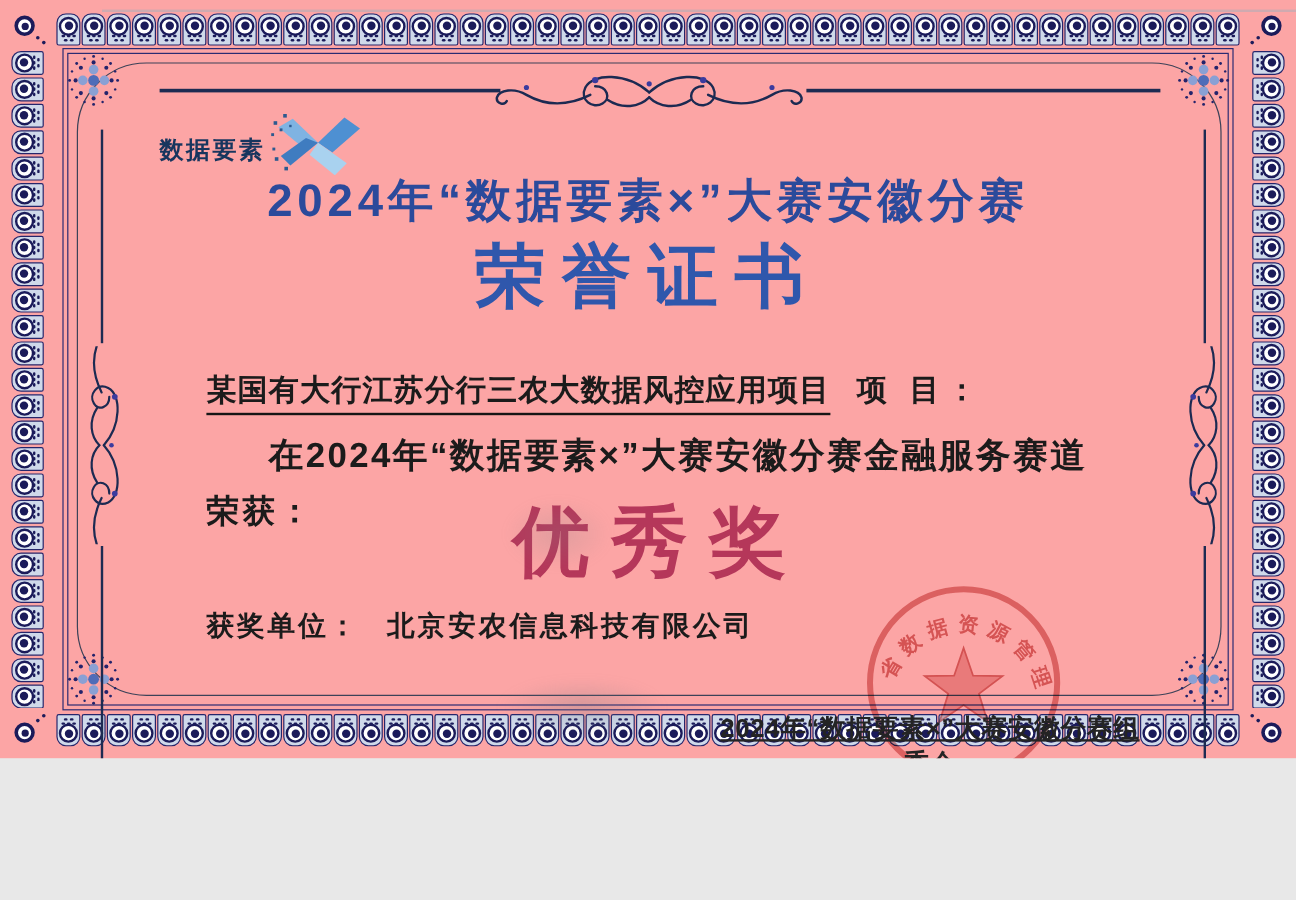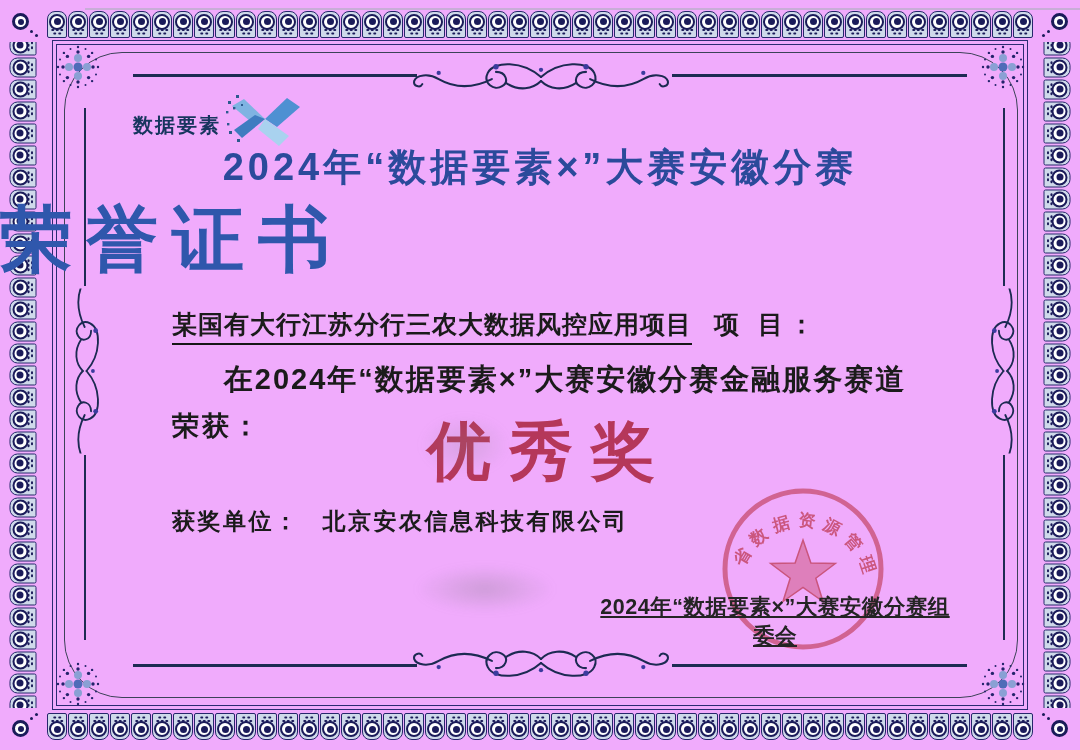--- a/index.html
+++ b/index.html
@@ -1,18 +1,18 @@
 <!DOCTYPE html>
 <html style="--title-blue: #2b4a9b; --heading-blue: #2f57ac; --award-red: #b5375a; --seal-red: #d16a6a; --border-navy: #26266b; --rule-navy: #1d2b52; --ink: #1b1b1b;"><head>
 <meta charset="utf-8">
 <style>
   html,body { margin:0; padding:0; background:#e8e8e8; }
   .page {
-    position:relative; width:1080px; height:750px; margin:0 auto;
-    background:#f0abfc; overflow:hidden;
+    position:relative; width:1080px; height:632px; margin:0 auto;
+    background:#fca5a5; overflow:hidden;
     font-family:"Liberation Sans", sans-serif; color:var(--ink,#1b1b1b);
   }
   
   .scan-line { position:absolute; top:8px; left:85px; right:0; height:1.5px; background:#a9aeb9; opacity:.55; }
   .smudge { position:absolute; border-radius:50%; filter:blur(4px); pointer-events:none; }
   .smudge.s1 { left:420px; top:415px; width:90px; height:60px;
     background:radial-gradient(ellipse at center, rgba(130,130,135,.22), transparent 70%); }
   .smudge.s2 { left:415px; top:565px; width:140px; height:48px;
     background:radial-gradient(ellipse at center, rgba(120,120,128,.28), transparent 70%); }
   
@@ -56,22 +56,22 @@
   .rule { position:absolute; background:var(--rule-navy,#1d2b52); }
   .rule.h { height:2.5px; }
   .rule.v { width:2px; }
   .flourish { position:absolute; }
   
   .logo { position:absolute; left:133px; top:90px; display:flex; align-items:center; }
   .logo-text { font-size:20px; font-weight:bold; color:#17355e; letter-spacing:2px; padding-top:14px; }
   .x-icon { margin-left:4px; }
   .cert-title { position:absolute; left:0; right:0; top:142px; text-align:center; margin:0;
     font-size:38px; font-weight:800; letter-spacing:4px; color:var(--title-blue,#2b4a9b); }
-  .cert-heading { position:absolute; left:0; right:0; top:192px; text-align:left; margin:0;
-    font-family:"DejaVu Serif", serif; font-size:72px; font-weight:bold; letter-spacing:14px;
+  .cert-heading { position:absolute; left:0; right:0; top:192px; text-align:center; margin:0;
+    font-family:"DejaVu Serif", serif; font-size:58px; font-weight:bold; letter-spacing:14px;
     color:var(--heading-blue,#2f57ac); }
   .project-line { position:absolute; left:172px; top:308px; margin:0; font-size:25px; font-weight:700;
     letter-spacing:1px; white-space:nowrap; }
   .project-name { border-bottom:2.5px solid #161616; padding-bottom:5px;font-family:Liberation Serif, serif; }
   .project-label { margin-left:22px; letter-spacing:6px; }
   .body-line { position:absolute; left:0; right:0; top:360px; padding-left:50px; margin:0;
     text-align:center; font-size:29px; font-weight:600; letter-spacing:2px; white-space:nowrap; }
   .track { font-weight:900; }
   .awarded-label { position:absolute; left:172px; top:408px; margin:0; font-size:27px; font-weight:700;
     letter-spacing:3px; }

